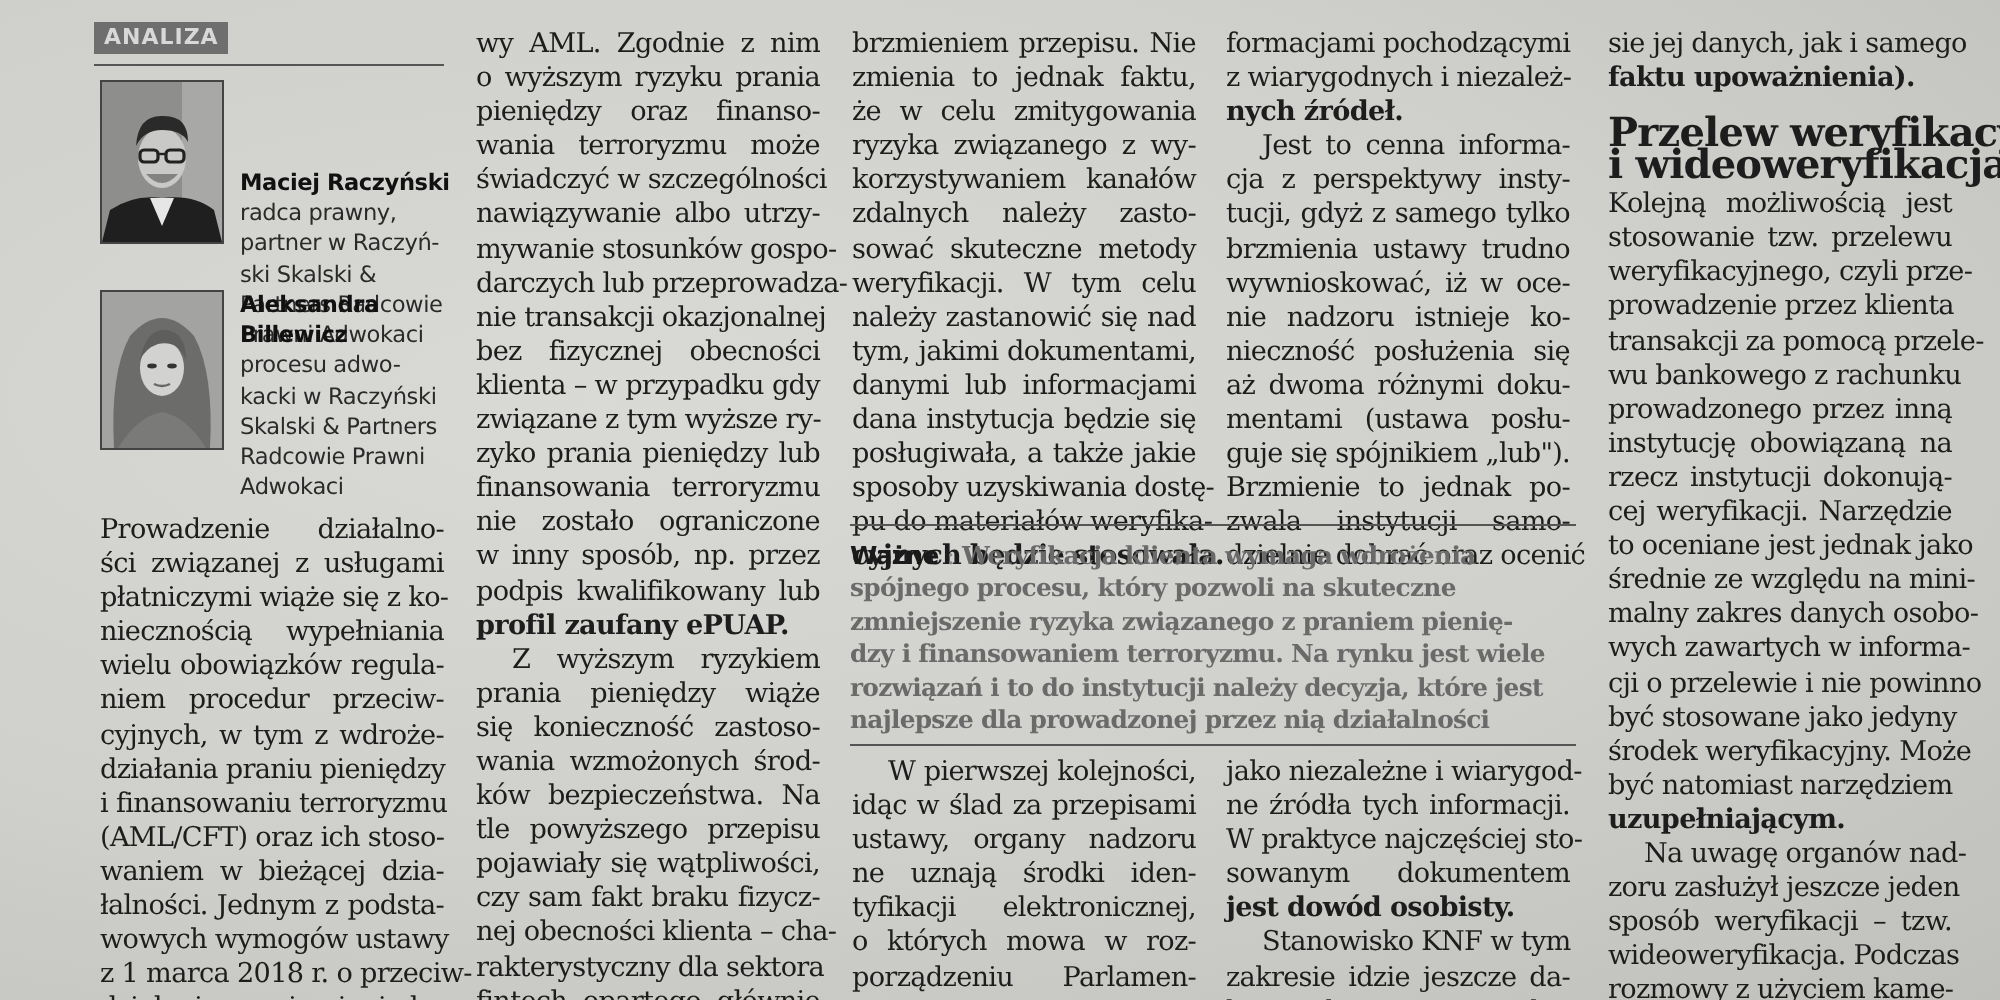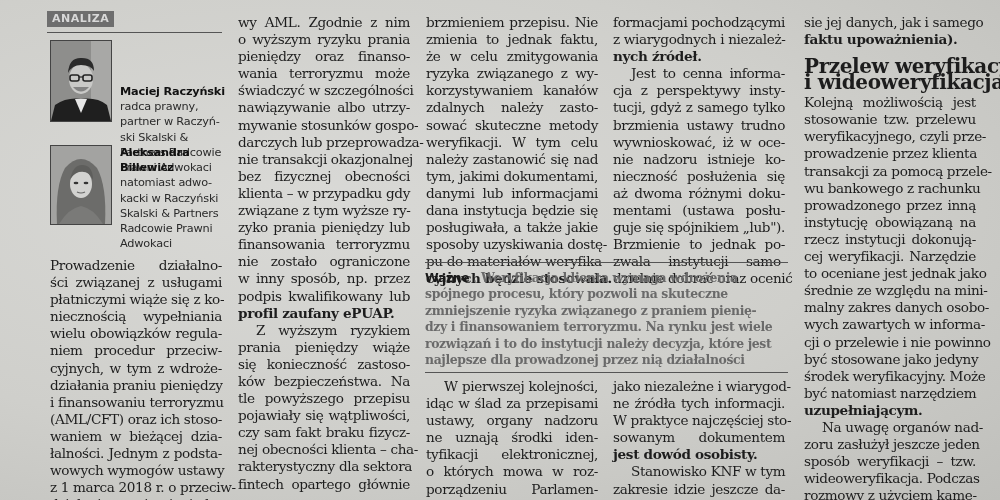--- a/index.html
+++ b/index.html
@@ -68,21 +68,21 @@
       <path d="M19 34 Q22 18 32 19 Q42 20 42 34 Q38 24 28 26 Q22 28 19 34 Z" fill="#5e5e5c"></path>
       <ellipse cx="25" cy="37" rx="2.4" ry="1.2" fill="#333"></ellipse>
       <ellipse cx="35" cy="37" rx="2.4" ry="1.2" fill="#333"></ellipse>
       <path d="M26 46 Q30 48 34 46" stroke="#666" stroke-width="1.2" fill="none"></path>
       <path d="M8 78 Q18 62 30 60 Q42 62 52 78 Z" fill="#7a7a78"></path>
     </svg>
   </div>
   <div class="bio" style="left:120px; top:145px;">
     <span class="name">Aleksandra</span>
     <span class="name">Billewicz</span>
-    <span class="l">natomiast adwo-</span>
+    <span class="l">procesu adwo-</span>
     <span class="l">kacki w Raczyński</span>
     <span class="l">Skalski &amp; Partners</span>
     <span class="l">Radcowie Prawni</span>
     <span class="l">Adwokaci</span>
   </div>
 
   <div class="col" style="left:50px; top:257px; width:172px;">
     <span class="line">Prowadzenie działalno-</span>
     <span class="line">ści związanej z usługami</span>
     <span class="line">płatniczymi wiąże się z ko-</span>
@@ -116,20 +116,21 @@
     <span class="line">związane z tym wyższe ry-</span>
     <span class="line">zyko prania pieniędzy lub</span>
     <span class="line">finansowania terroryzmu</span>
     <span class="line">nie zostało ograniczone</span>
     <span class="line">w inny sposób, np. przez</span>
     <span class="line">podpis kwalifikowany lub</span>
     <span class="line last">profil zaufany ePUAP.</span>
     <span class="line indent">Z wyższym ryzykiem</span>
     <span class="line">prania pieniędzy wiąże</span>
     <span class="line">się konieczność zastoso-</span>
+    <span class="line">wania wzmożonych środ-</span>
     <span class="line">ków bezpieczeństwa. Na</span>
     <span class="line">tle powyższego przepisu</span>
     <span class="line">pojawiały się wątpliwości,</span>
     <span class="line">czy sam fakt braku fizycz-</span>
     <span class="line">nej obecności klienta – cha-</span>
     <span class="line">rakterystyczny dla sektora</span>
     <span class="line">fintech opartego głównie</span>
 
   </div>
 

